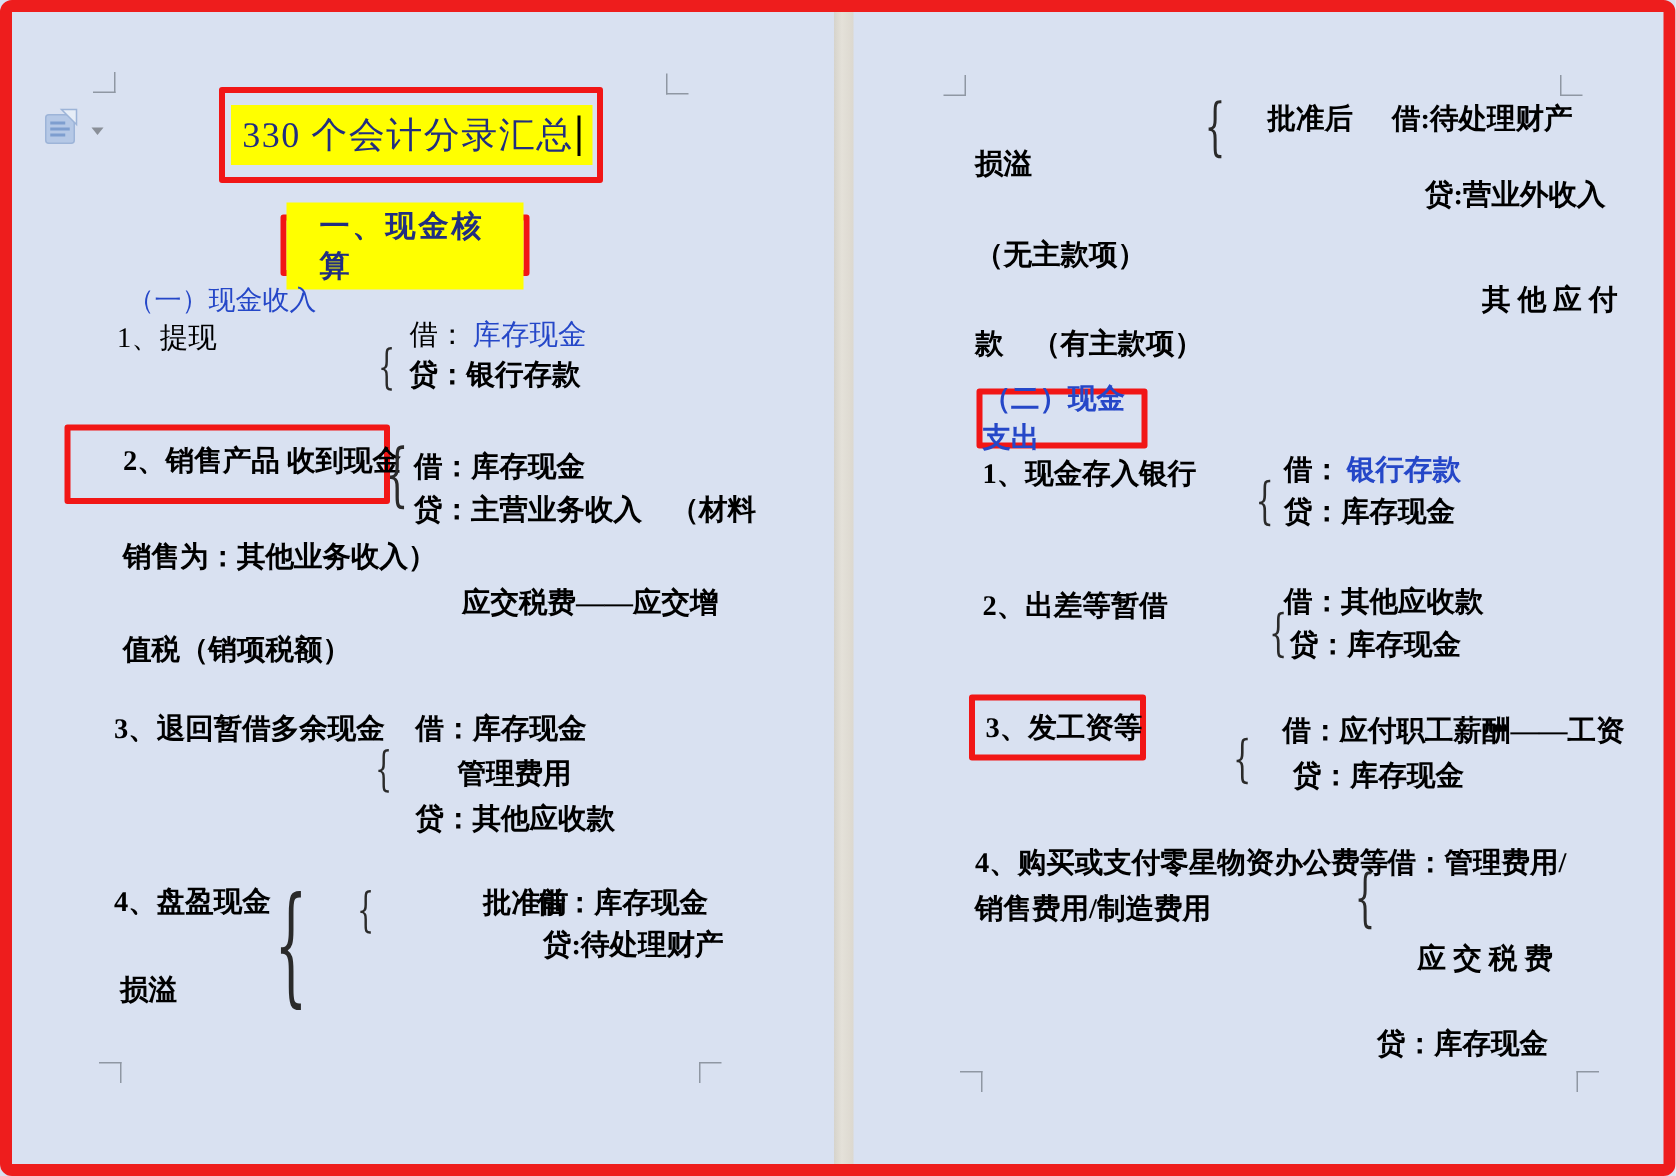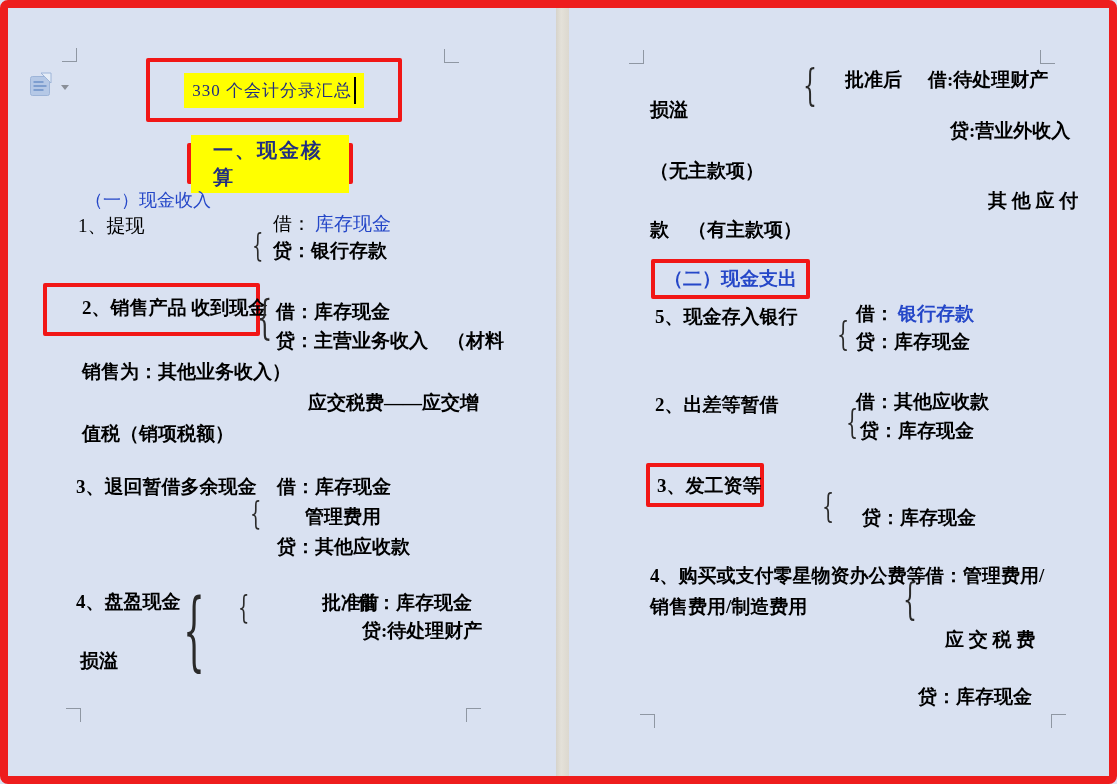--- a/index.html
+++ b/index.html
@@ -45,21 +45,21 @@
 
   .redbox {
     position: absolute;
     border: 4px solid #f11616;
     border-radius: 2px;
   }
   .center { display: flex; align-items: center; justify-content: center; }
   .hl { background: #ffff00; }
 
   .title-text {
-    font-size: 17px; font-weight: normal; color: #212e80;
+    font-size: 24px; font-weight: normal; color: #212e80;
     padding: 4px 8px; letter-spacing: 1px;
     display: inline-flex; align-items: center;
   }
   .cursor { display: inline-block; width: 2px; height: 27px; background: #000; margin-left: 2px; }
 
   .section-text {
     font-size: 20px; font-weight: bold; color: #212e80;
     padding: 2px 22px; letter-spacing: 2px;
   }
   .sub2-text { font-size: 19px; font-weight: bold; color: #2547c8; }
@@ -154,39 +154,40 @@
 
   <div class="brace" style="left:803px; top:64px; font-size:40px; transform:scale(0.55,1.05);">{</div>
   <div class="line" style="left:845px; top:69px;">批准后</div>
   <div class="line" style="left:928px; top:69px;">借:待处理财产</div>
   <div class="line" style="left:650px; top:99px;">损溢</div>
   <div class="line" style="left:950px; top:120px;">贷:营业外收入</div>
   <div class="line" style="left:650px; top:160px;">（无主款项）</div>
   <div class="line" style="left:988px; top:190px;">其 他 应 付</div>
   <div class="line" style="left:650px; top:219px;">款　（有主款项）</div>
 
-  <div class="redbox center" style="left:651px; top:259px; width:159px; height:40px;">
+  <div class="redbox center" style="left:651px; top:259px; width:114px; height:40px;">
     <span class="sub2-text">（二）现金支出</span>
   </div>
 
-  <div class="line" style="left:655px; top:306px;">5、现金存入银行</div>
+  <div class="line" style="left:655px; top:306px;">1、现金存入银行</div>
   <div class="brace" style="left:837px; top:317px; font-size:32px; transform:scale(0.6,1.05);">{</div>
   <div class="line" style="left:856px; top:303px;">
     <span>借：</span><span class="bl acct">银行存款</span>
   </div>
   <div class="line" style="left:856px; top:331px;">贷：库存现金</div>
 
   <div class="line" style="left:655px; top:394px;">2、出差等暂借</div>
   <div class="line" style="left:856px; top:391px;">借：其他应收款</div>
   <div class="brace" style="left:846px; top:405px; font-size:32px; transform:scale(0.6,1.05);">{</div>
   <div class="line" style="left:860px; top:420px;">贷：库存现金</div>
 
   <div class="redbox" style="left:646px; top:463px; width:118px; height:44px;"></div>
   <div class="line" style="left:657px; top:475px;">3、发工资等</div>
   <div class="brace" style="left:822px; top:489px; font-size:32px; transform:scale(0.6,1.05);">{</div>
+  <div class="line" style="left:855px; top:477px;">借：应付职工薪酬——工资</div>
   <div class="line" style="left:862px; top:507px;">贷：库存现金</div>
 
   <div class="line" style="left:650px; top:565px;">4、购买或支付零星物资办公费等</div>
   <div class="line" style="left:925px; top:565px;">借：管理费用/</div>
   <div class="brace" style="left:903px; top:578px; font-size:40px; transform:scale(0.55,1.05);">{</div>
   <div class="line" style="left:650px; top:596px;">销售费用/制造费用</div>
   <div class="line" style="left:945px; top:629px;">应 交 税 费</div>
   <div class="line" style="left:918px; top:686px;">贷：库存现金</div>
 
   <div class="frame"></div>

